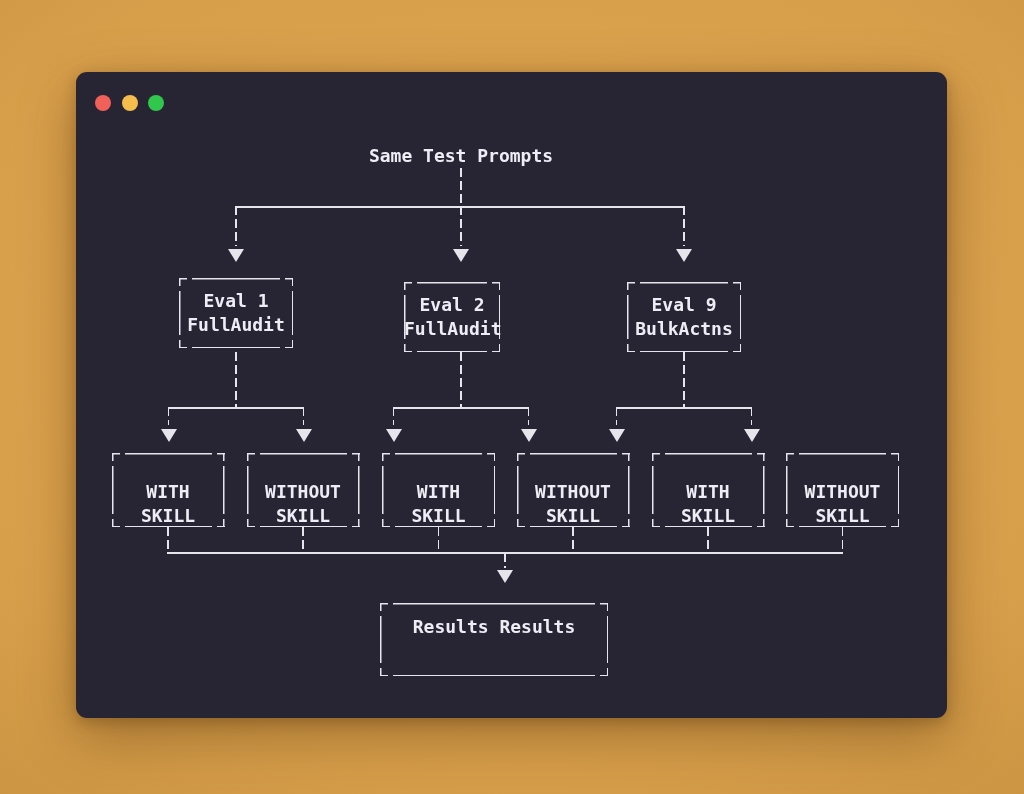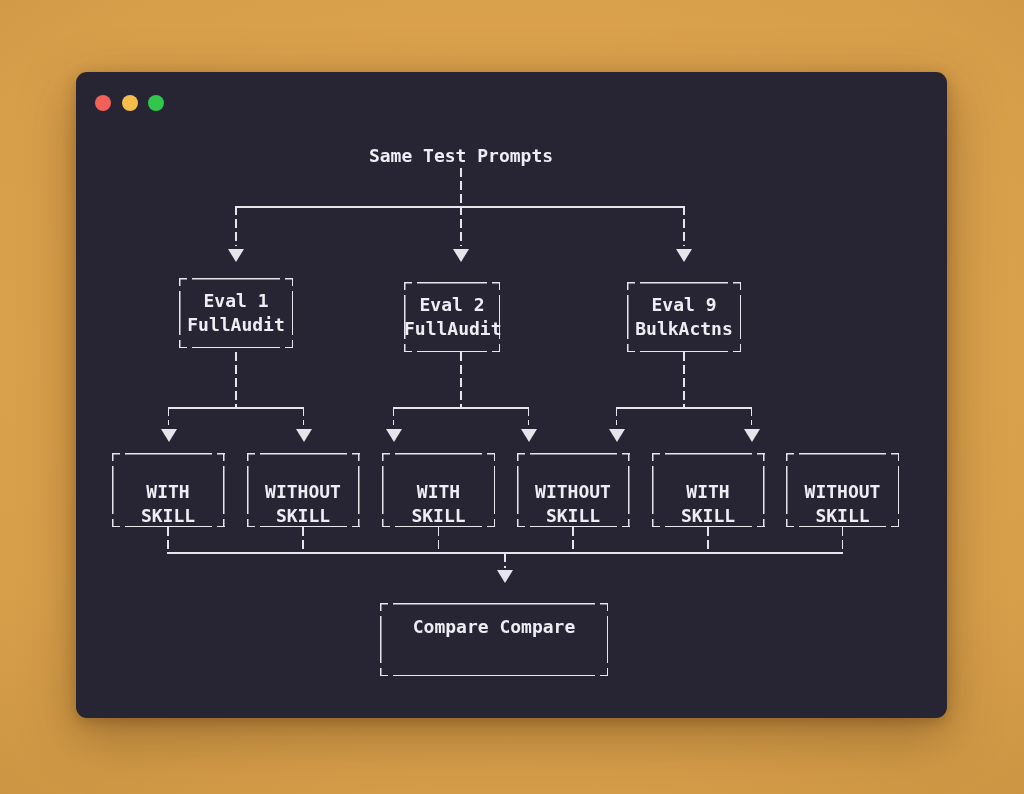--- a/index.html
+++ b/index.html
@@ -148,18 +148,18 @@
       <div class="v" style="left:361.75px;top:455px;height:25px;"></div>
       <div class="v" style="left:496.25px;top:455px;height:25px;"></div>
       <div class="v" style="left:631.25px;top:455px;height:25px;"></div>
       <div class="v" style="left:765.75px;top:455px;height:25px;"></div>
 
       <div class="h" style="left:91.25px;top:480px;width:676px;"></div>
       <div class="v" style="left:428.25px;top:481px;height:15px;"></div>
       <div class="arrow" style="left:421px;top:498px;"></div>
 
       <div class="node result" style="left:304px;top:531px;width:228px;height:73px;">
-        <div>Compare Compare</div>
+        <div>Results Results</div>
       </div>
 
     </div>
   </div>
 </div>
 
 </body></html>

